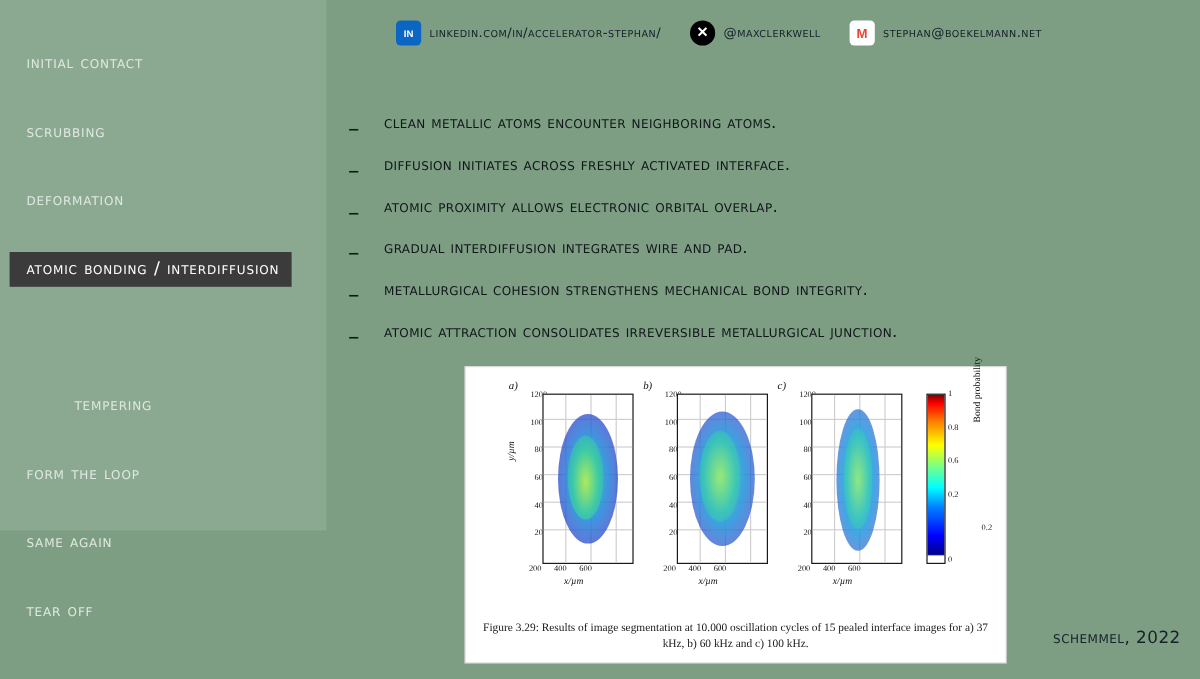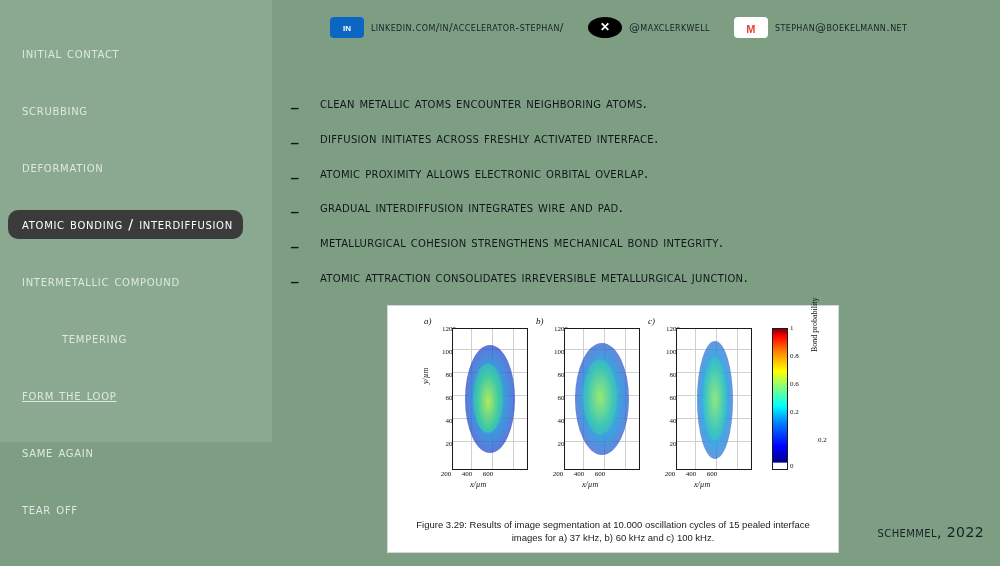--- a/index.html
+++ b/index.html
@@ -35,21 +35,21 @@
     color: #dfe8e0;
     font-variant: small-caps;
     text-transform: lowercase;
     white-space: nowrap;
   }
   .sidebar-item.active {
     left: 8px;
     background: #3b3b3b;
     color: #ffffff;
     padding: 6px 10px 7px 14px;
-    border-radius: 10px;
+    border-radius: 0;
   }
 
   
   .contactbar {
     position: absolute;
     top: 14px;
     left: 330px;
     right: 10px;
     height: 26px;
     display: flex;
@@ -63,21 +63,21 @@
     align-items: center;
     gap: 7px;
   }
   .contact-text {
     font-size: 11px;
     color: #15202b;
     letter-spacing: 0.4px;
     white-space: nowrap;
   }
   .icon-box {
-    width: 34px;
+    width: 21px;
     height: 21px;
     border-radius: 4px;
     display: flex;
     align-items: center;
     justify-content: center;
     flex: 0 0 auto;
   }
   .icon-linkedin {
     background: #0a66c2;
     color: #ffffff;
@@ -138,21 +138,21 @@
     width: 450px;
     height: 246px;
     background: #ffffff;
     box-shadow: 0 0 0 1px #d8d8d8;
   }
   .fig-caption {
     position: absolute;
     left: 14px;
     right: 14px;
     bottom: 8px;
-    font-family: Liberation Sans, sans-serif;
+    font-family: Liberation Serif, serif;
     font-size: 9.5px;
     line-height: 1.38;
     color: #1a1a1a;
     text-align: center;
   }
   .panels {
     position: absolute;
     left: 0;
     top: 4px;
     width: 450px;
@@ -276,23 +276,22 @@
 </head>
 <body>
 
 <div class="slide">
 
   <div class="sidebar">
     <div class="sidebar-item" style="top:45px;"><span>Initial Contact</span></div>
     <div class="sidebar-item" style="top:102px;"><span>Scrubbing</span></div>
     <div class="sidebar-item" style="top:159px;"><span>Deformation</span></div>
     <div class="sidebar-item active" style="top:210px;"><span>Atomic Bonding / Interdiffusion</span></div>
-    <div class="sidebar-item" style="top:273px;"><span>Intermetallic Compound</span></div>
     <div class="sidebar-item" style="top:330px;margin-left:40px;"><span>Tempering</span></div>
-    <div class="sidebar-item" style="top:387px;text-decoration:underline;"><span>Form the Loop</span></div>
+    <div class="sidebar-item" style="top:387px;"><span>Form the Loop</span></div>
     <div class="sidebar-item" style="top:444px;"><span>Same Again</span></div>
     <div class="sidebar-item" style="top:501px;"><span>Tear off</span></div>
   </div>
 
   <div class="contactbar">
     <div class="contact-group">
       <span class="icon-box icon-linkedin">
           <span>in</span>
         </span>
       <span class="contact-text">linkedin.com/in/accelerator-stephan/</span>

